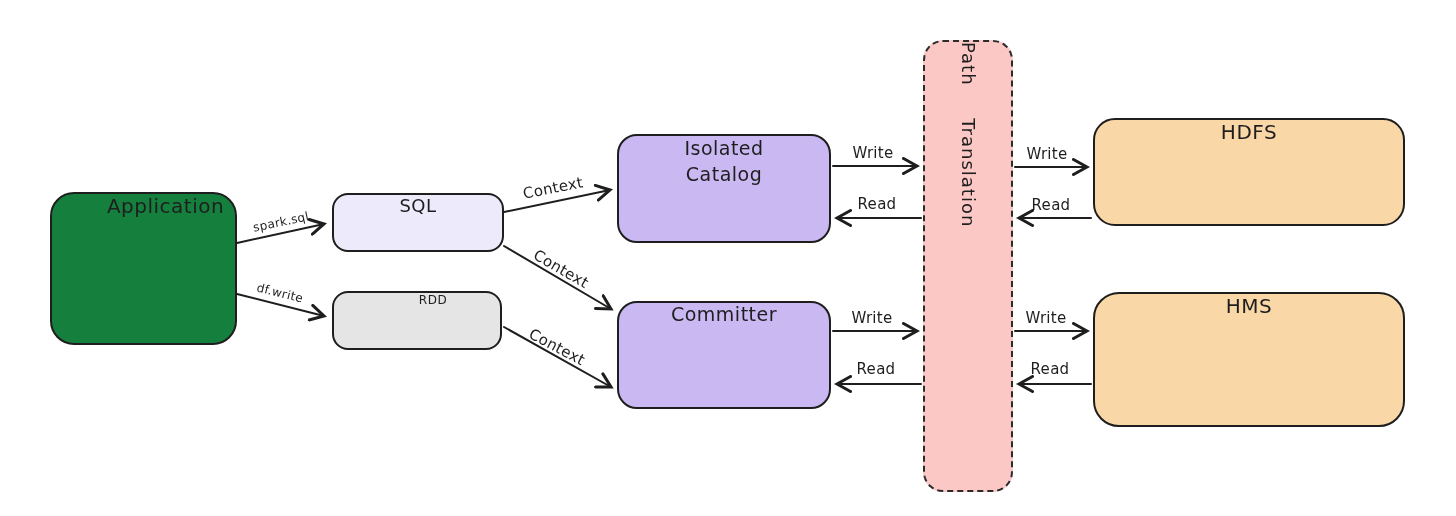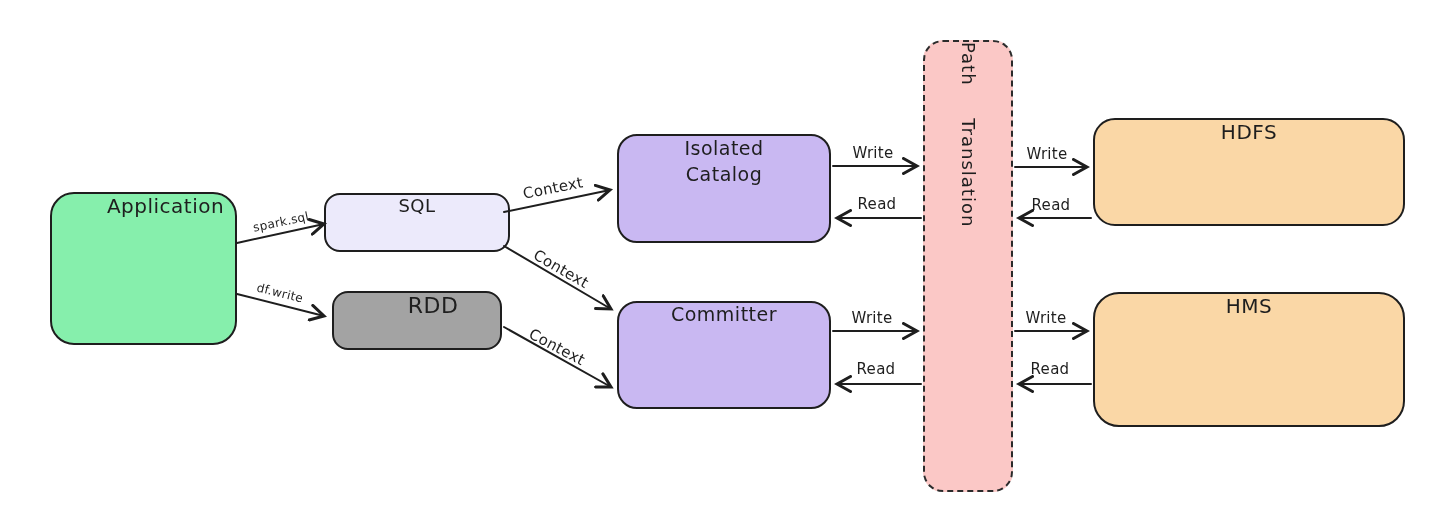--- a/index.html
+++ b/index.html
@@ -22,36 +22,36 @@
     border: 2.5px solid #1e1e1e;
     display: flex;
     align-items: flex-start;
     justify-content: center;
     text-align: center;
     color: #1e1e1e;
     letter-spacing: 0.5px;
   }
   .node-application {
     left: 50px; top: 192px; width: 187px; height: 153px;
-    background: #86efac;
+    background: #15803d;
     border-radius: 24px;
     font-size: 20px;
     padding-left: 44px;
   }
   .node-sql {
-    left: 324px; top: 193px; width: 186px; height: 59px;
+    left: 332px; top: 193px; width: 172px; height: 59px;
     background: #eceafb;
     border-radius: 16px;
     font-size: 18px;
   }
   .node-rdd {
     left: 332px; top: 291px; width: 170px; height: 59px;
-    background: #a3a3a3;
+    background: #e5e5e5;
     border-radius: 16px;
-    font-size: 22px;
+    font-size: 12px;
     padding-left: 32px;
   }
   .node-catalog {
     left: 617px; top: 134px; width: 214px; height: 109px;
     background: #c9b8f2;
     border-radius: 20px;
     font-size: 19px;
     line-height: 1.35;
   }
   .node-catalog .wrap-label {

